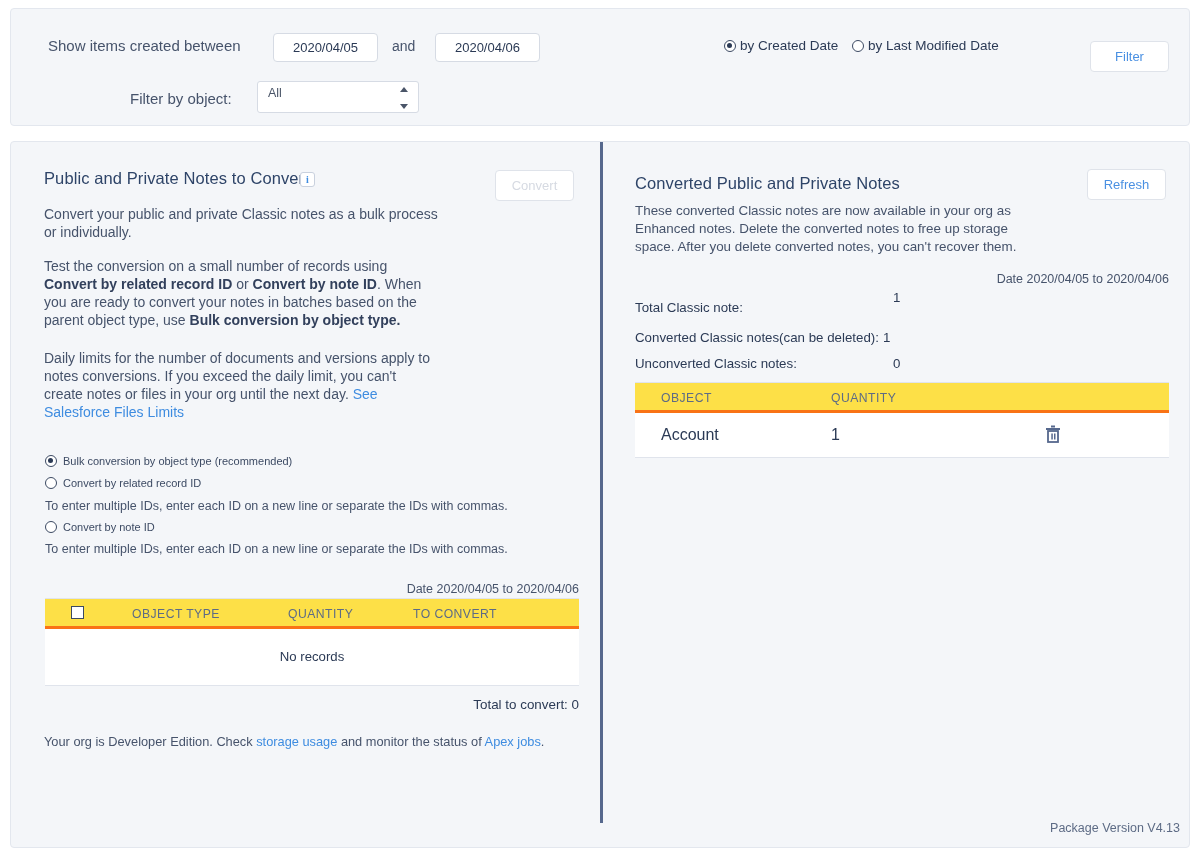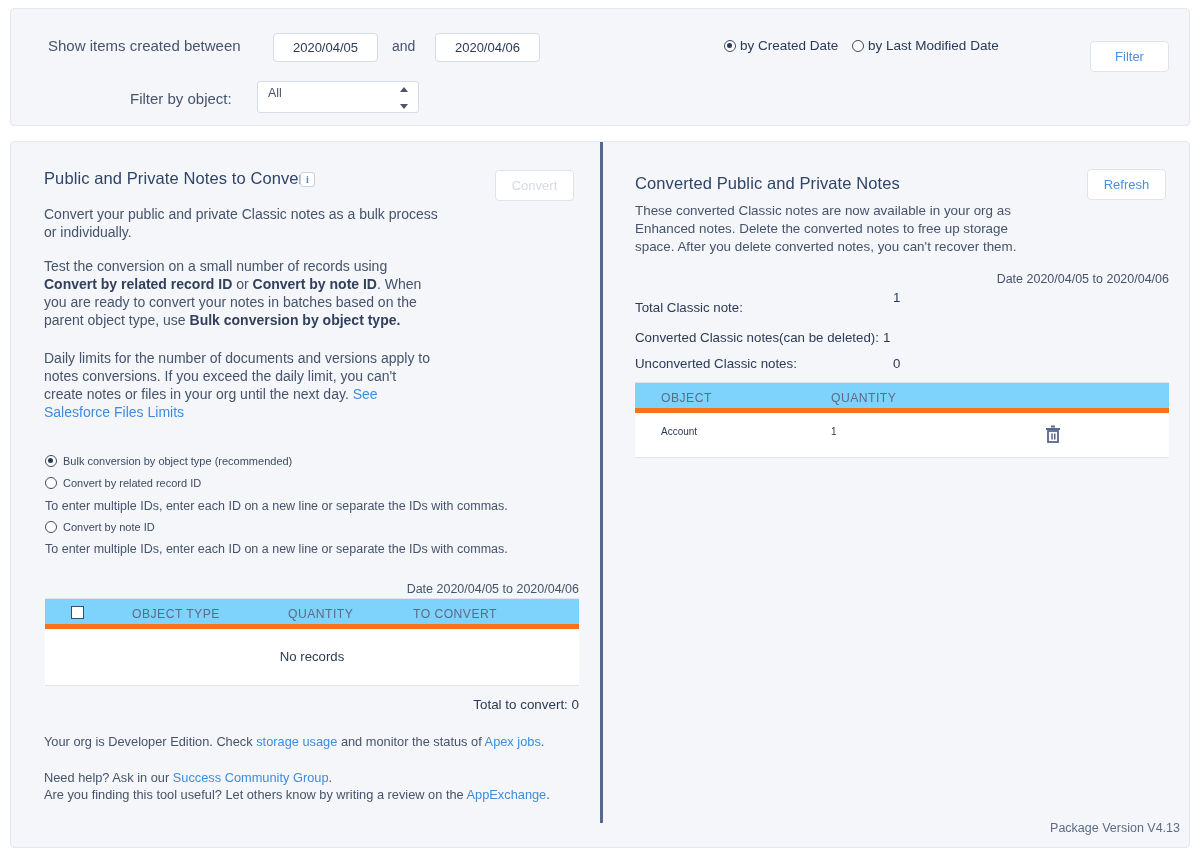--- a/index.html
+++ b/index.html
@@ -196,22 +196,22 @@
   .tbl {
     position: absolute;
     background: #ffffff;
     border-top: 1px solid #e0e4ec;
     border-bottom: 1px solid #e0e4ec;
   }
   #left-table  { left: 34px; top: 456px; width: 534px; height: 88px; }
   #right-table { left: 32px; top: 240px; width: 534px; height: 76px; }
   .thead {
     position: relative; height: 30px;
-    border-bottom: 5px solid #f97316;
-    background: #7dd3fc;
+    border-bottom: 3px solid #f97316;
+    background: #fde047;
   }
   .th {
     position: absolute; top: 8px;
     font-size: 12.2px;
     color: #5d6b85;
     letter-spacing: 0.45px;
   }
   .chk-head {
     position: absolute; left: 26px; top: 7px;
     width: 13px; height: 13px;
@@ -225,21 +225,21 @@
   #rt-h2 { left: 196px; }
   .empty-row {
     position: relative; height: 56px;
     font-size: 13.2px; color: #2b3a55;
     text-align: center;
     line-height: 56px;
   }
   .trow { position: relative; height: 44px; }
   .td {
     position: absolute; top: 13px;
-    font-size: 10px; color: #2b3a55;
+    font-size: 16px; color: #2b3a55;
   }
   #rt-c1 { left: 26px; }
   #rt-c2 { left: 196px; }
   .trash-btn {
     position: absolute; left: 406px; top: 10px;
     width: 24px; height: 24px;
     background: transparent; border: none;
     cursor: pointer; padding: 0;
   }
   .total-line {
@@ -362,28 +362,20 @@
         </div>
         <div class="empty-row">No records</div>
       </div>
 
       <div class="total-line">Total to convert: 0</div>
 
       <div id="foot-1" class="foot">
         <span>Your org is Developer Edition. Check </span><a class="lnk" href="#">storage usage</a><span> and monitor the status of </span><a class="lnk" href="#">Apex jobs</a><span>.</span>
       </div>
 
-      <div id="foot-2" class="foot">
-        <div>
-          <span>Need help? Ask in our </span><a class="lnk" href="#">Success Community Group</a><span>.</span>
-        </div>
-        <div>
-          <span>Are you finding this tool useful? Let others know by writing a review on the </span><a class="lnk" href="#">AppExchange</a><span>.</span>
-        </div>
-      </div>
     </div>
 
     <div class="col-right">
 
       <div id="right-title" class="panel-title">Converted Public and Private Notes</div>
 
       <button id="refresh-button" class="btn">Refresh</button>
 
       <div id="right-desc" class="para">These converted Classic notes are now available in your org as Enhanced notes. Delete the converted notes to free up storage space. After you delete converted notes, you can't recover them.</div>
 

